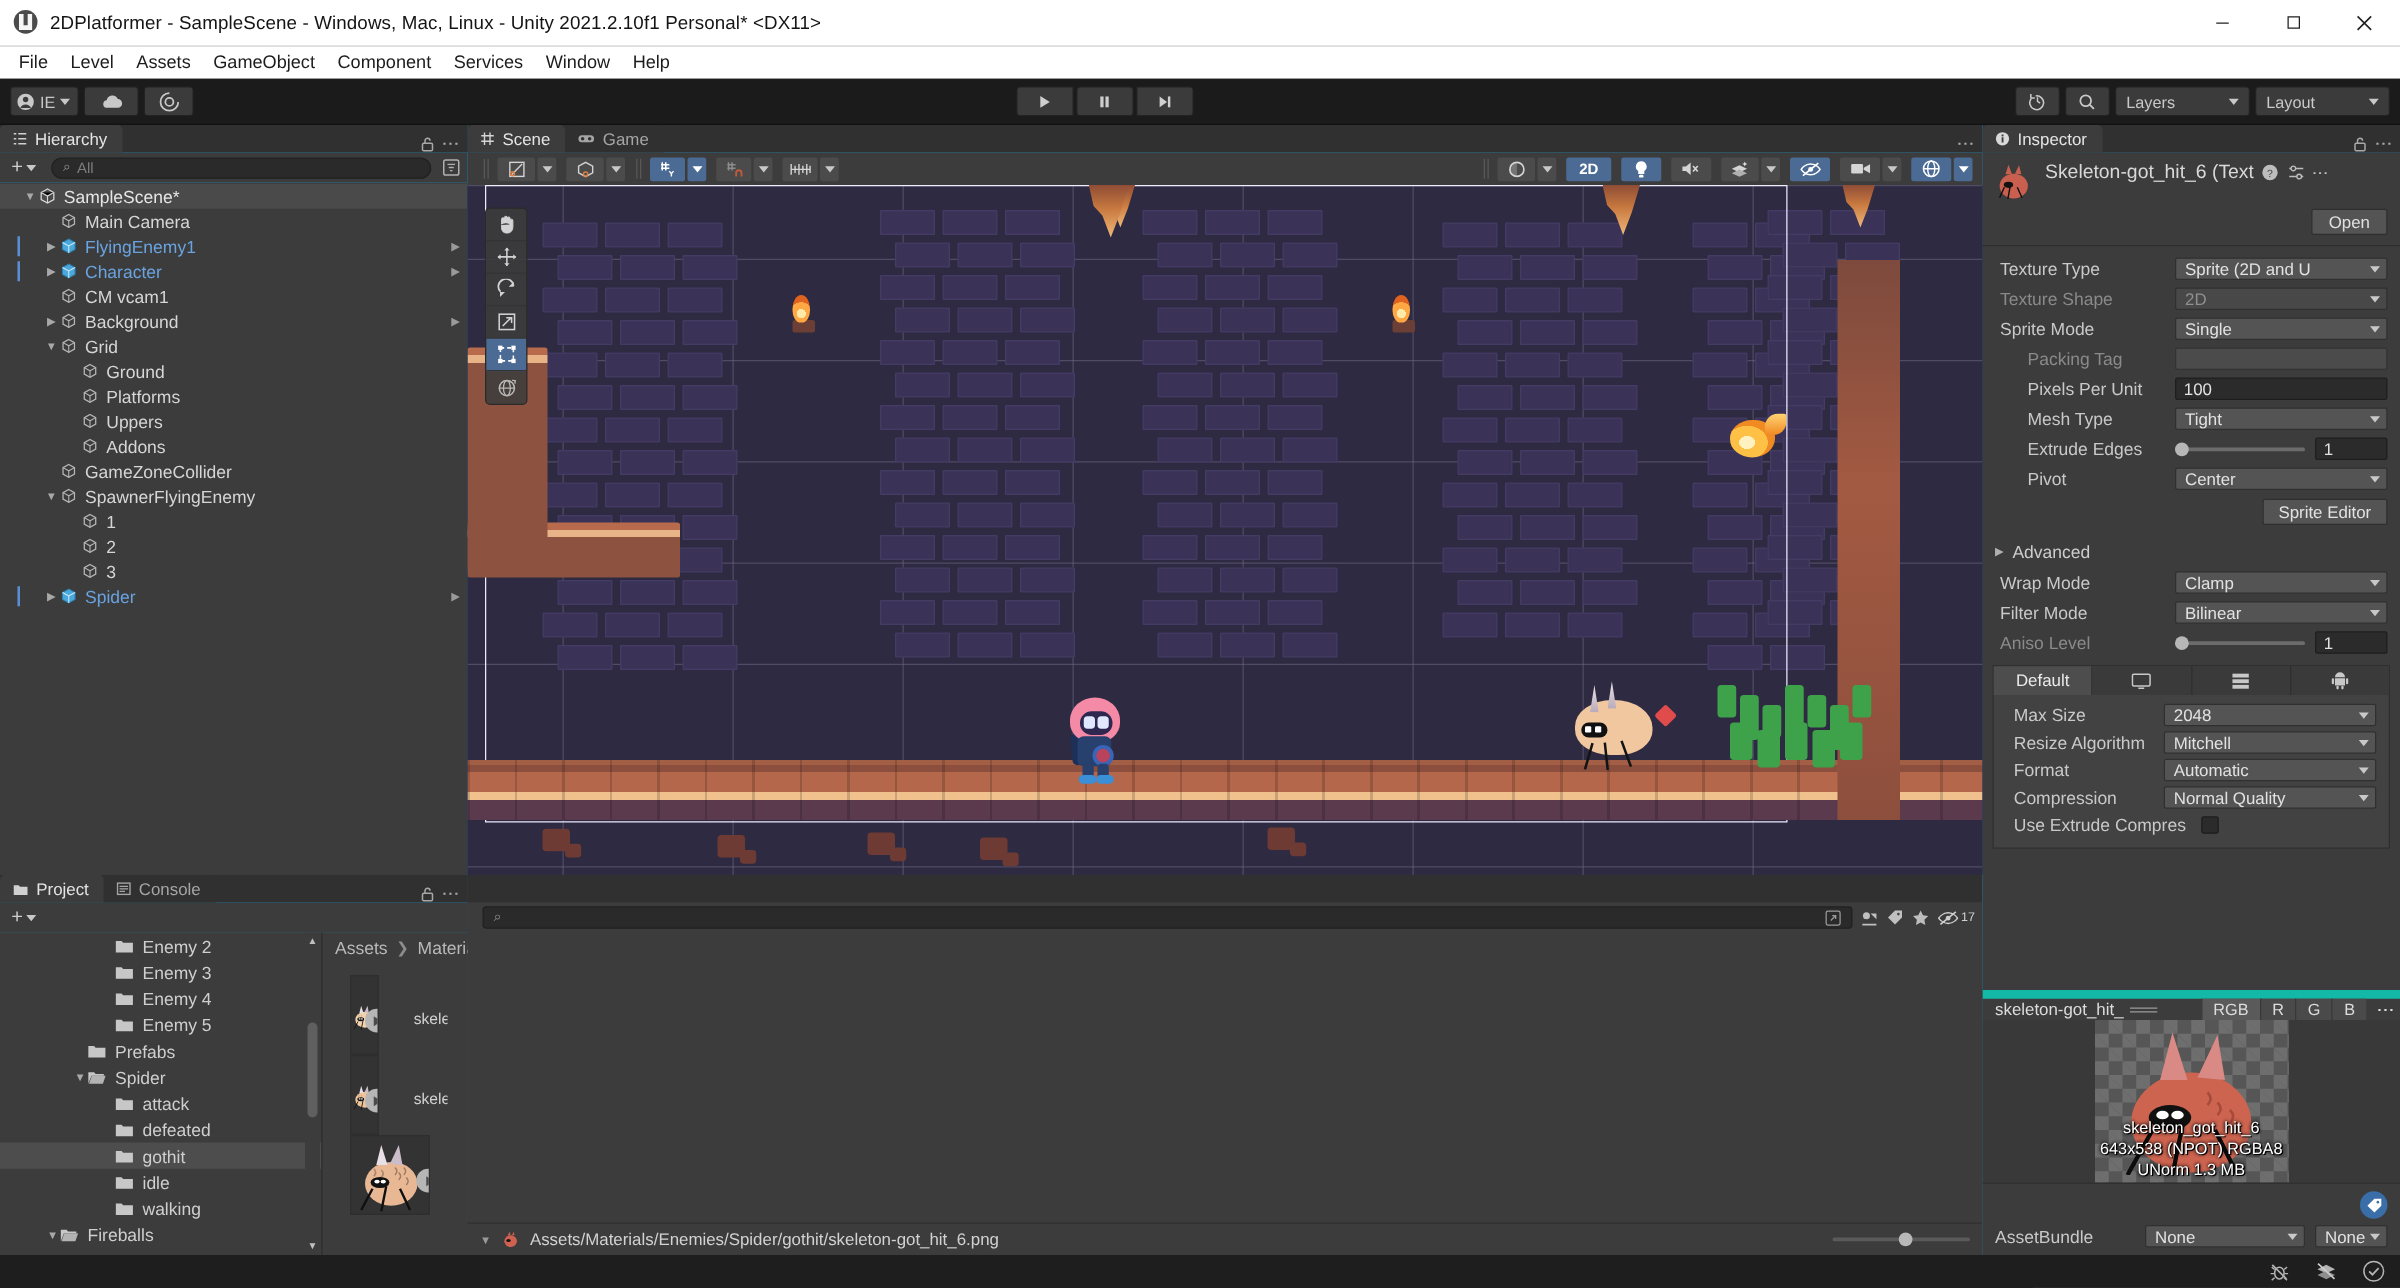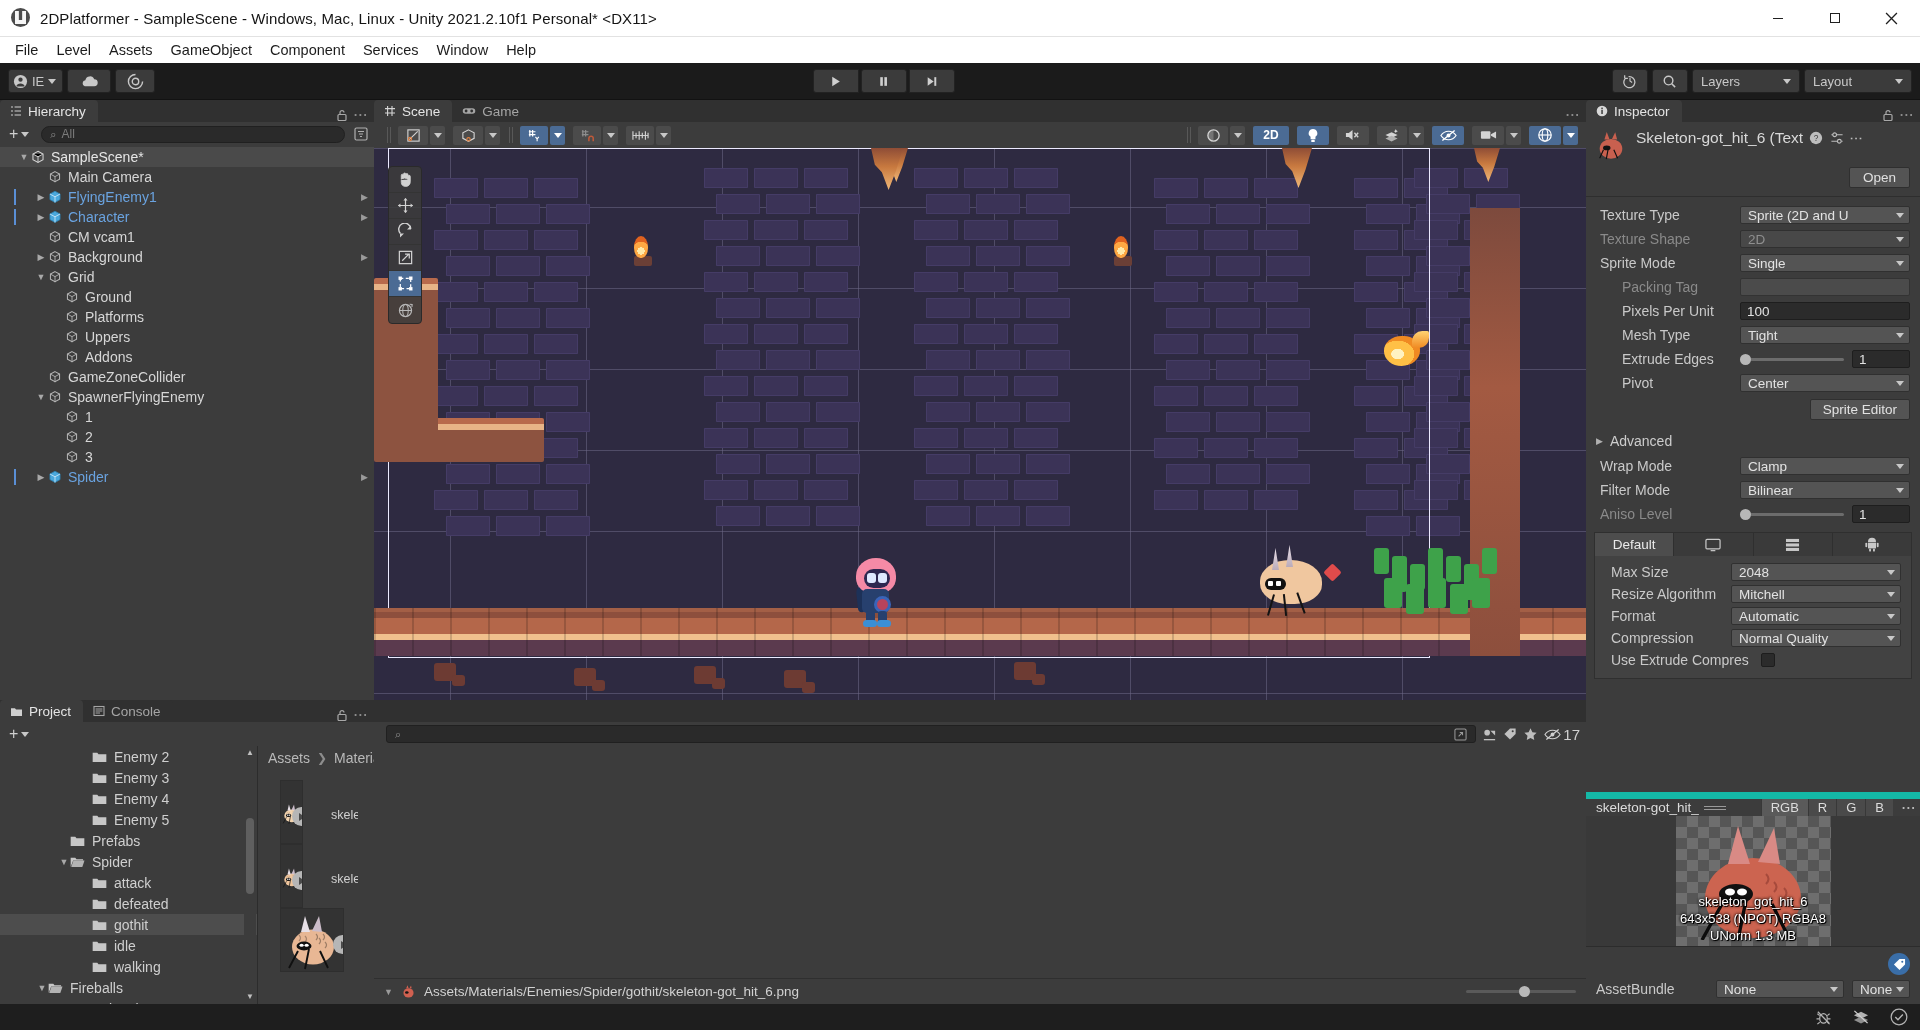--- a/index.html
+++ b/index.html
@@ -1404,21 +1404,21 @@
             <svg class="ico" width="14" height="14" viewBox="0 0 15 15">
                 <path d="M1.5 7.5L7.5 1.5H13.5V7.5L7.5 13.5z" fill="#c0c0c0"></path>
                 <circle cx="10.4" cy="4.6" r="1.1" fill="#3c3c3c"></circle>
               </svg>
           </span>
           <span>
             <svg class="ico" width="15" height="15" viewBox="0 0 16 16">
                 <path d="M8 1.4l2 4.1 4.5.6-3.3 3.2.8 4.5L8 11.7 4 13.8l.8-4.5L1.5 6.1l4.5-.6z" fill="#bdbdbd"></path>
               </svg>
           </span>
-          <span style="display:flex;align-items:center;gap:2px;font-size:15px;color:#d0d0d0">
+          <span style="display:flex;align-items:center;gap:2px;font-size:10px;color:#d0d0d0">
             <svg class="ico" width="17" height="13" viewBox="0 0 18 13">
                 <path d="M1 6.5S4 2 9 2s8 4.5 8 4.5-3 4.5-8 4.5S1 6.5 1 6.5z" fill="none" stroke="#d0d0d0" stroke-width="1.2"></path>
                 <circle cx="9" cy="6.5" r="2" fill="#d0d0d0"></circle>
                 <path d="M2.5 11.8L15.5 1.2" stroke="#d0d0d0" stroke-width="1.4"></path>
               </svg>
             <span>17</span>
           </span>
         </div>
         <div style="flex:1"></div>
         <div class="proj-footer">

